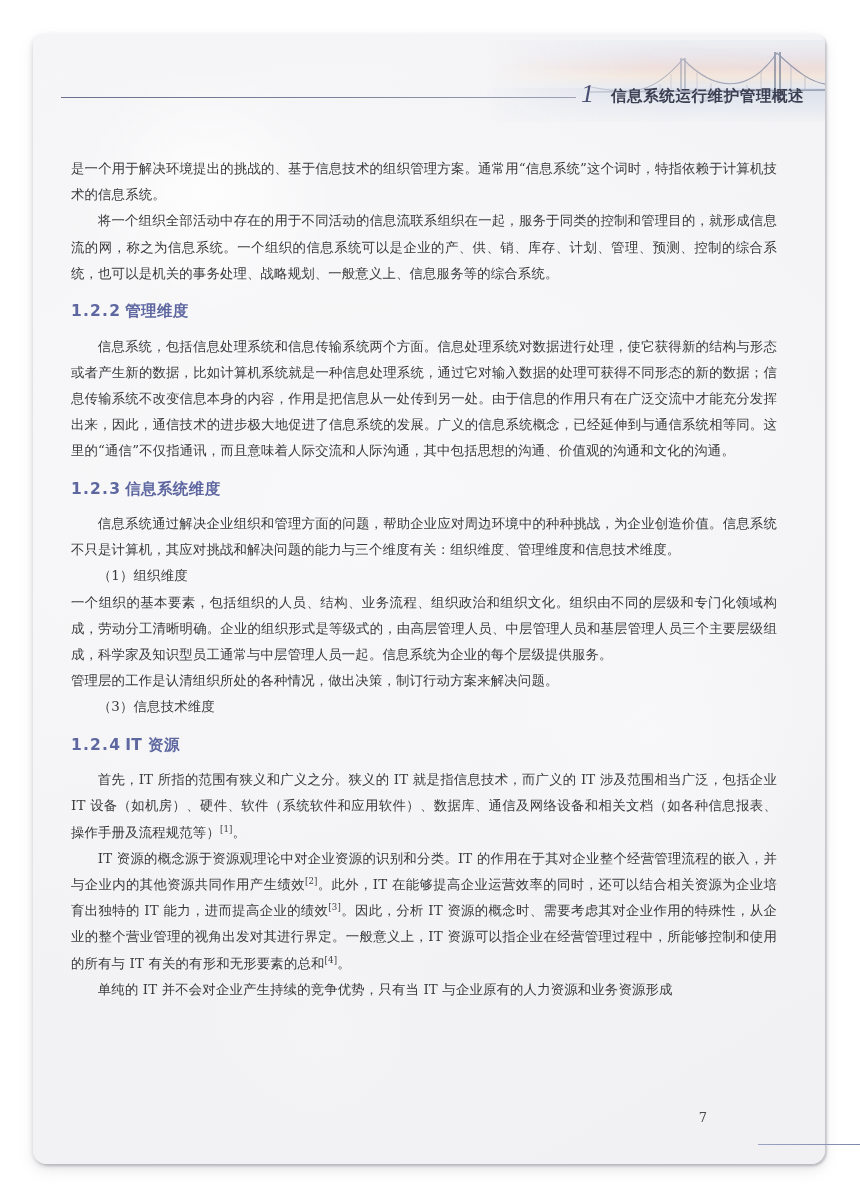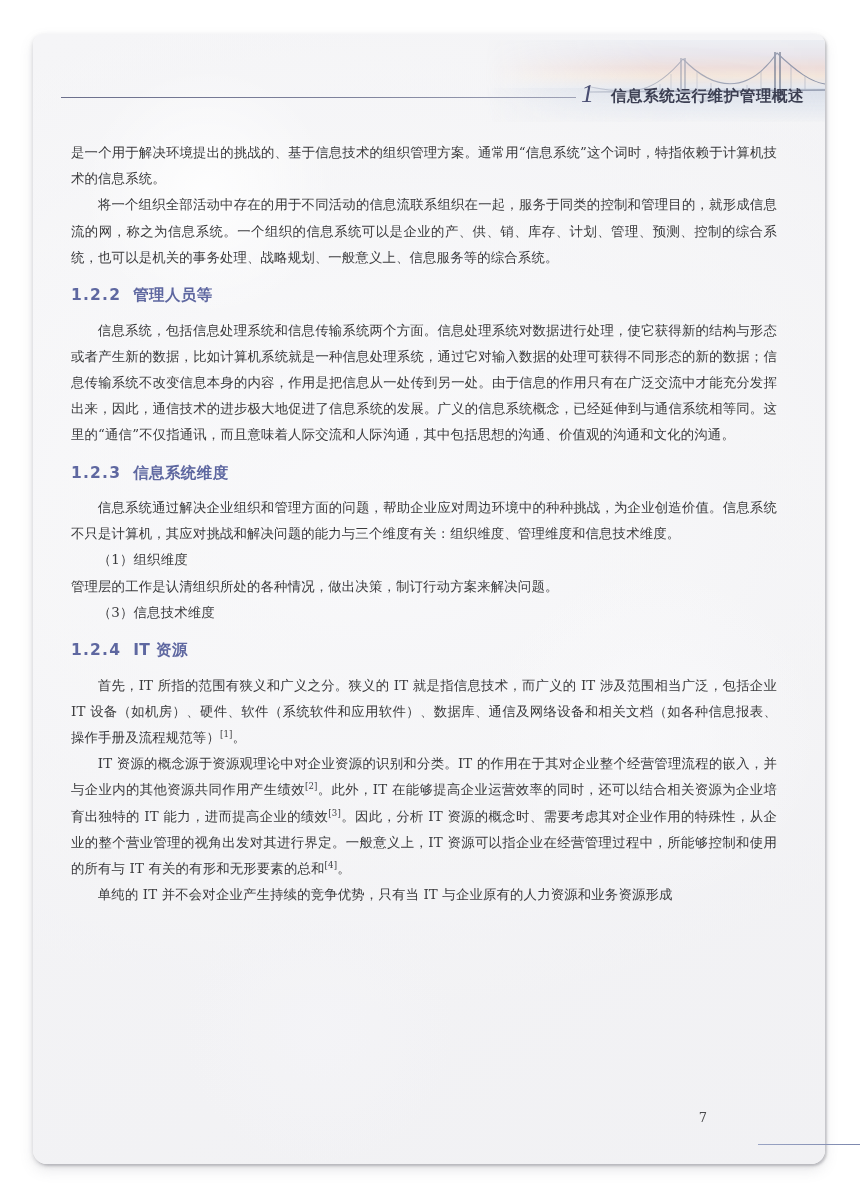--- a/index.html
+++ b/index.html
@@ -112,21 +112,21 @@
     font-size: 15.5px;
     letter-spacing: 0.6px;
     color: #3c3f52;
     white-space: nowrap;
   }
 
   
   .content {
     position: absolute;
     left: 38px;
-    top: 106px;
+    top: 122px;
     width: 706px;
   }
   p.body {
     margin: 0;
     font-family: "DejaVu Serif", "Liberation Serif", serif;
     font-size: 13.4px;
     line-height: 26.2px;
     color: #3a3a3c;
     text-align: justify;
     text-justify: inter-ideograph;
@@ -137,21 +137,21 @@
 
   h3.section {
     margin: 0;
     font-family: "DejaVu Sans", "Liberation Sans", sans-serif;
     font-weight: bold;
     font-size: 15.5px;
     color: #5e67a0;
     letter-spacing: 0.4px;
     line-height: 1;
   }
-  .sec-num { margin-right: 12px; letter-spacing: 1.2px; }
+  .sec-num { margin-right: 4px; letter-spacing: 1.2px; }
 
   .gap-before-head { height: 17px; }
   .gap-after-head  { height: 14px; }
 
   sup.ref {
     font-size: 8.6px;
     vertical-align: super;
     line-height: 0;
     color: #3a3a3c;
   }
@@ -239,32 +239,33 @@
     <div class="header-chapter-no">1</div>
     <div class="header-title">信息系统运行维护管理概述</div>
 
     <div class="content">
 
       <p class="body noindent">是一个用于解决环境提出的挑战的、基于信息技术的组织管理方案。通常用“信息系统”这个词时，特指依赖于计算机技术的信息系统。</p>
       <p class="body indent">将一个组织全部活动中存在的用于不同活动的信息流联系组织在一起，服务于同类的控制和管理目的，就形成信息流的网，称之为信息系统。一个组织的信息系统可以是企业的产、供、销、库存、计划、管理、预测、控制的综合系统，也可以是机关的事务处理、战略规划、一般意义上、信息服务等的综合系统。</p>
 
       <div class="gap-before-head"></div>
       <h3 class="section">
-        <span class="sec-num">1.2.2</span><span>管理人员等</span>
+        <span class="sec-num">1.2.2</span><span>管理维度</span>
       </h3>
       <div class="gap-after-head"></div>
       <p class="body indent">信息系统，包括信息处理系统和信息传输系统两个方面。信息处理系统对数据进行处理，使它获得新的结构与形态或者产生新的数据，比如计算机系统就是一种信息处理系统，通过它对输入数据的处理可获得不同形态的新的数据；信息传输系统不改变信息本身的内容，作用是把信息从一处传到另一处。由于信息的作用只有在广泛交流中才能充分发挥出来，因此，通信技术的进步极大地促进了信息系统的发展。广义的信息系统概念，已经延伸到与通信系统相等同。这里的“通信”不仅指通讯，而且意味着人际交流和人际沟通，其中包括思想的沟通、价值观的沟通和文化的沟通。</p>
 
       <div class="gap-before-head"></div>
       <h3 class="section">
         <span class="sec-num">1.2.3</span><span>信息系统维度</span>
       </h3>
       <div class="gap-after-head"></div>
       <p class="body indent">信息系统通过解决企业组织和管理方面的问题，帮助企业应对周边环境中的种种挑战，为企业创造价值。信息系统不只是计算机，其应对挑战和解决问题的能力与三个维度有关：组织维度、管理维度和信息技术维度。</p>
       <p class="body indent">（1）组织维度</p>
+      <p class="body noindent">一个组织的基本要素，包括组织的人员、结构、业务流程、组织政治和组织文化。组织由不同的层级和专门化领域构成，劳动分工清晰明确。企业的组织形式是等级式的，由高层管理人员、中层管理人员和基层管理人员三个主要层级组成，科学家及知识型员工通常与中层管理人员一起。信息系统为企业的每个层级提供服务。</p>
       <p class="body noindent">管理层的工作是认清组织所处的各种情况，做出决策，制订行动方案来解决问题。</p>
       <p class="body indent">（3）信息技术维度</p>
 
       <div class="gap-before-head"></div>
       <h3 class="section">
         <span class="sec-num">1.2.4</span><span>IT 资源</span>
       </h3>
       <div class="gap-after-head"></div>
 
       <p class="body indent"><span>首先，IT 所指的范围有狭义和广义之分。狭义的 IT 就是指信息技术，而广义的 IT 涉及范围相当广泛，包括企业 IT 设备（如机房）、硬件、软件（系统软件和应用软件）、数据库、通信及网络设备和相关文档（如各种信息报表、操作手册及流程规范等）</span><sup class="ref">[1]</sup><span>。</span></p>

